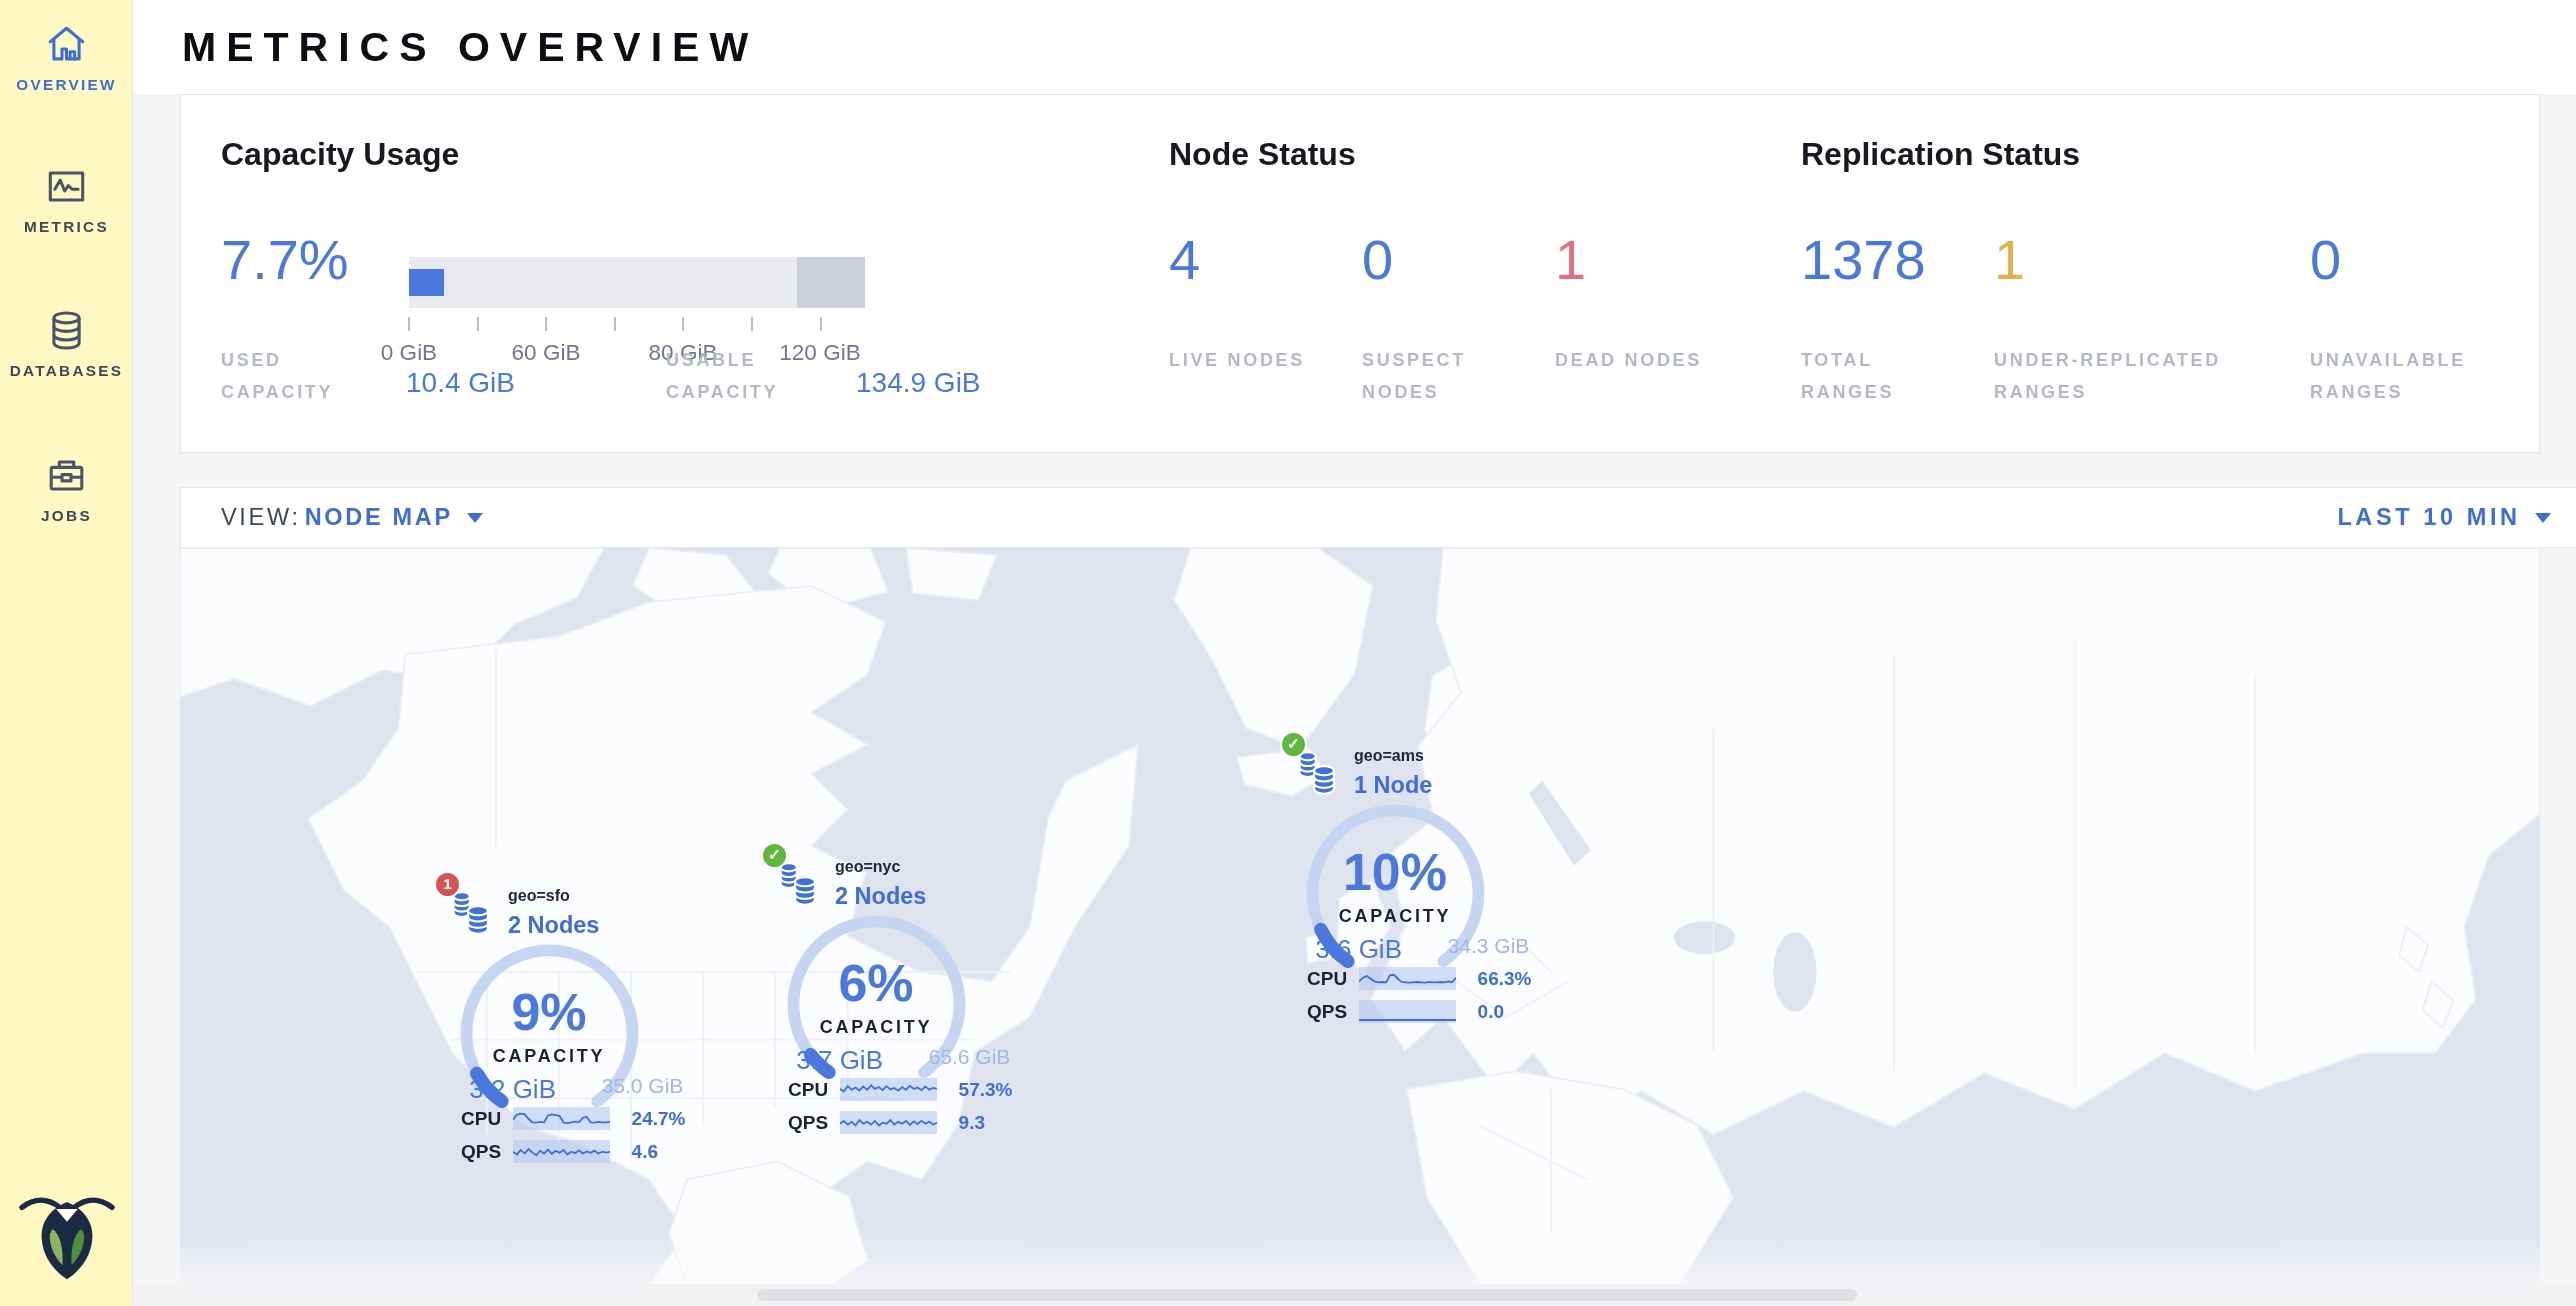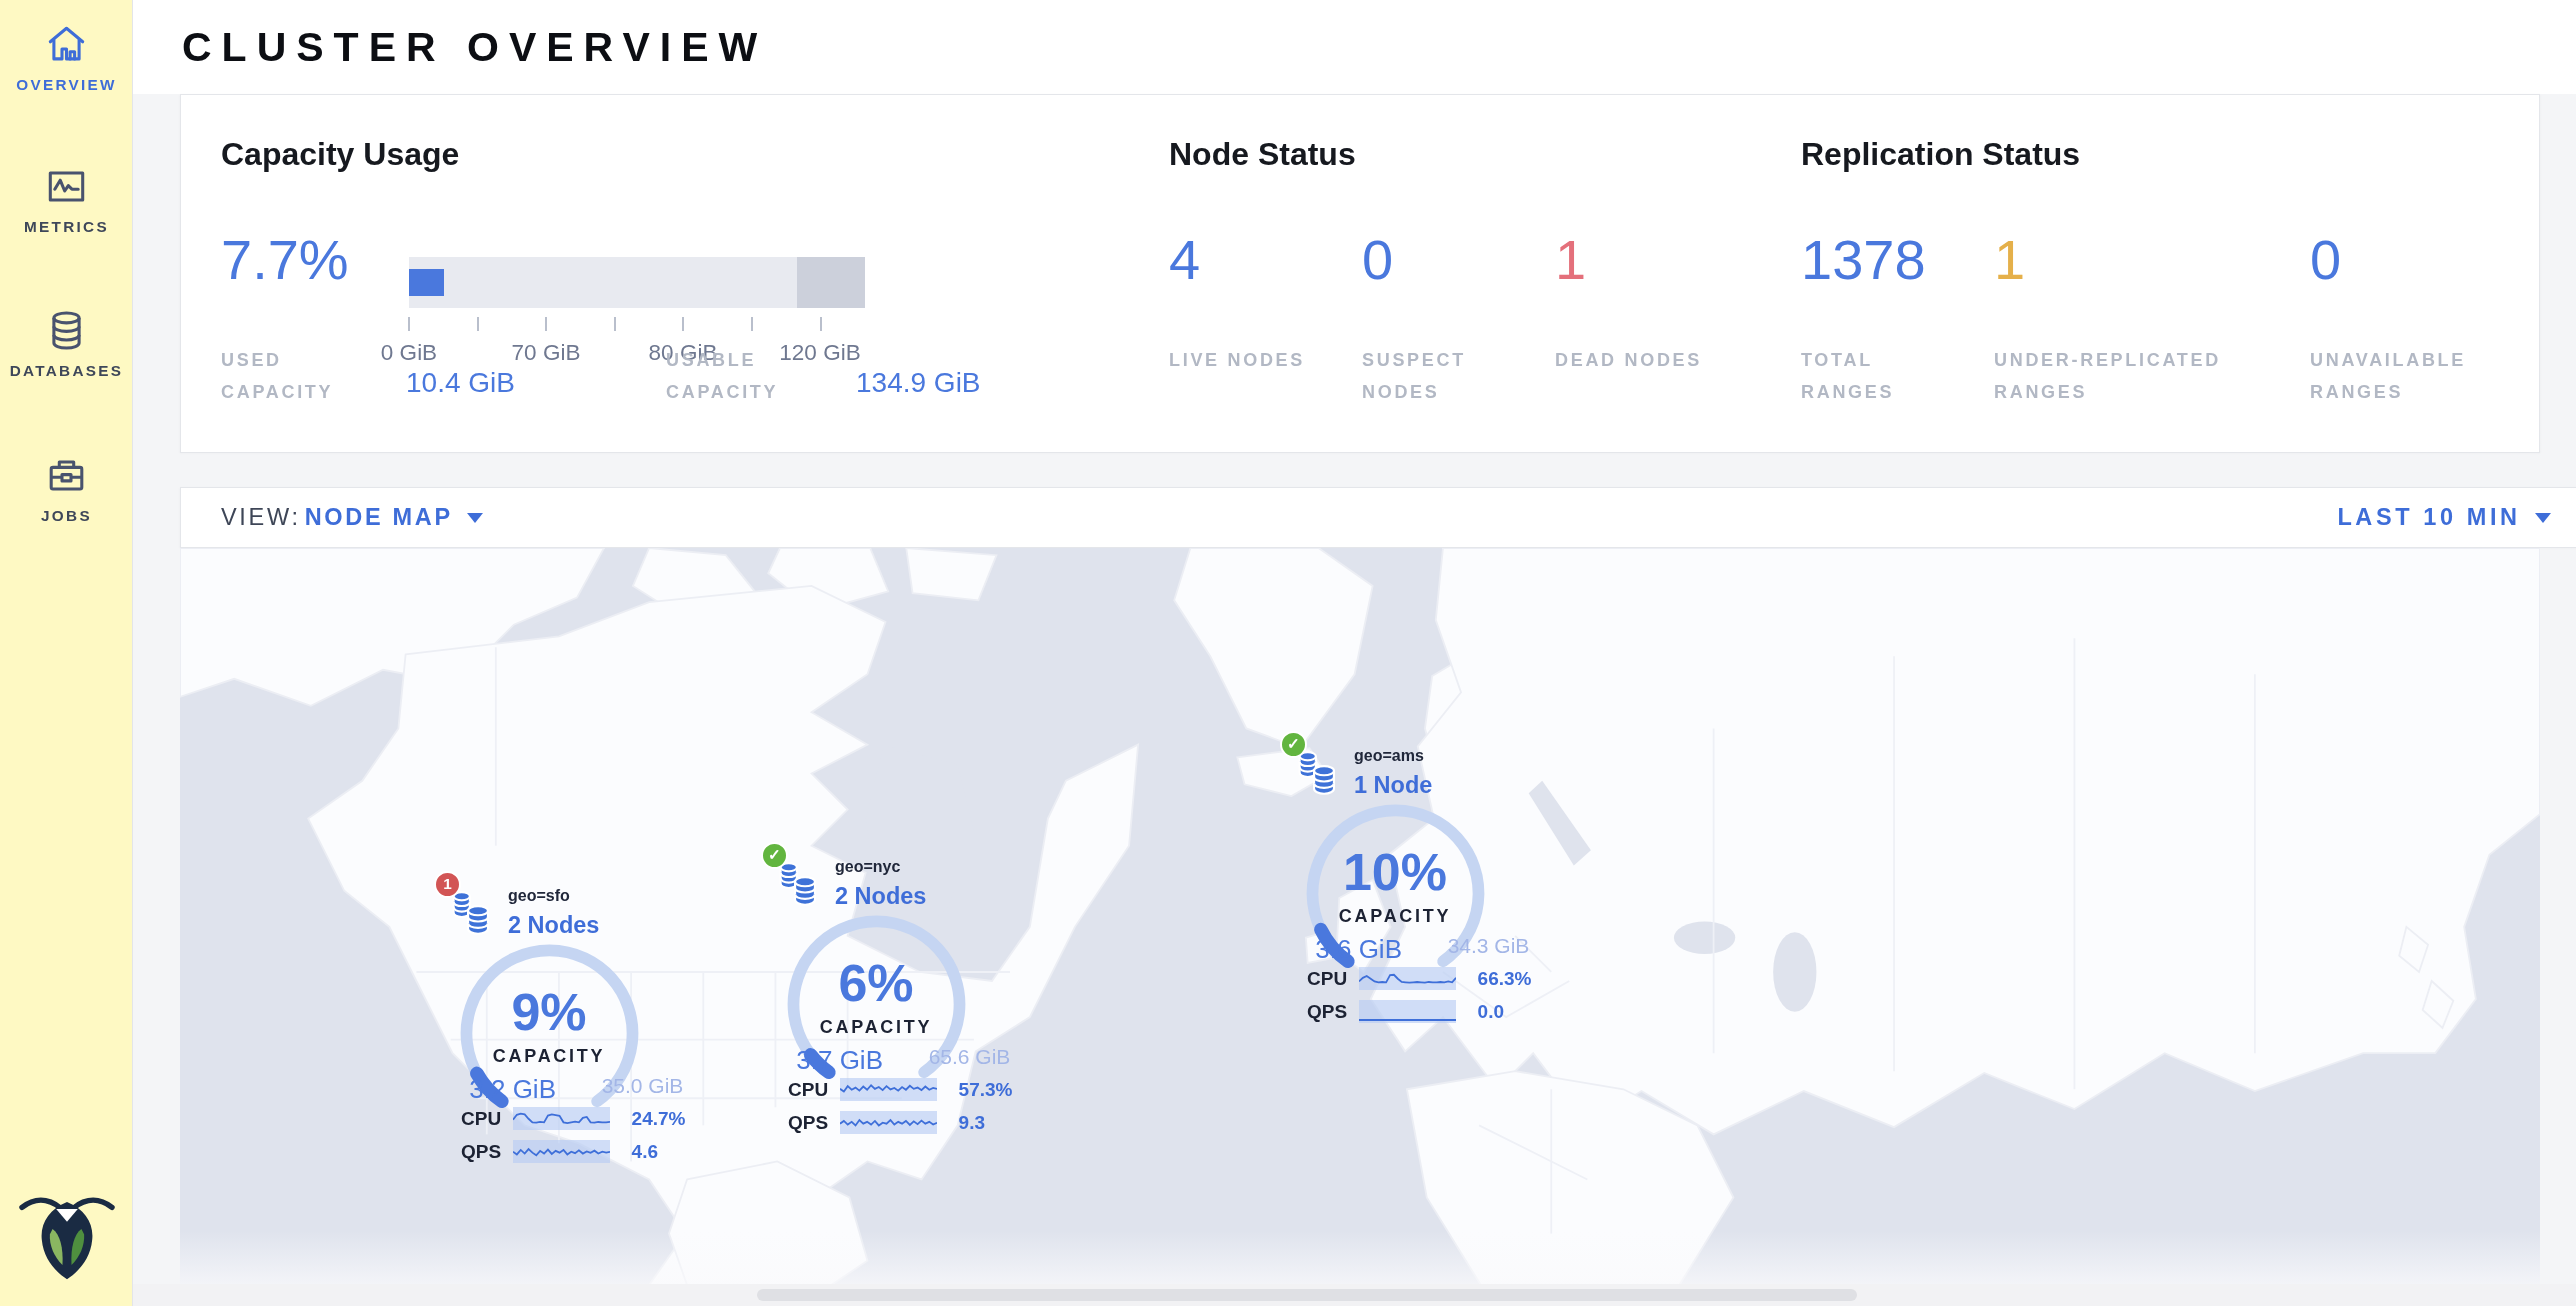--- a/index.html
+++ b/index.html
@@ -119,40 +119,40 @@
     <svg width="108" height="101" viewBox="0 0 120 112">
       <path d="M10 28 C28 14 46 20 58 34 M110 28 C92 14 74 20 62 34" fill="none" stroke="#1a2b43" stroke-width="6" stroke-linecap="round"></path>
       <path d="M60 22 C80 30 90 46 88 64 C86 86 72 100 60 108 C48 100 34 86 32 64 C30 46 40 30 60 22 Z" fill="#1a2b43"></path>
       <path d="M48 30 L60 44 L72 30 Z" fill="#ffffff"></path>
       <path d="M44 52 C52 58 56 72 55 92 C46 84 40 70 41 58 Z" fill="#8ab661"></path>
       <path d="M76 52 C68 58 64 72 65 92 C74 84 80 70 79 58 Z" fill="#4f8f3f"></path>
     </svg>
   </div>
 </nav>
 
-<h1 class="page-title">CLUSTER OVERVIEW</h1>
+<h1 class="page-title">METRICS OVERVIEW</h1>
 
 <section class="panel summary">
 
   <h2 class="sec-header" style="left:40px">Capacity Usage</h2>
   <div class="big-num c-blue" style="left:40px">7.7%</div>
 
   <div class="capbar">
     <div class="reserved" style="width: 15%;"></div>
     <div class="used" style="width: 7.7%;"></div>
   </div>
   <div class="tick" style="left:227px"></div>
   <div class="tick" style="left:296px"></div>
   <div class="tick" style="left:364px"></div>
   <div class="tick" style="left:433px"></div>
   <div class="tick" style="left:501px"></div>
   <div class="tick" style="left:570px"></div>
   <div class="tick" style="left:639px"></div>
   <div class="tick-label" style="left:228px">0 GiB</div>
-  <div class="tick-label" style="left:365px">70 GiB</div>
+  <div class="tick-label" style="left:365px">60 GiB</div>
   <div class="tick-label" style="left:502px">80 GiB</div>
   <div class="tick-label" style="left:639px">120 GiB</div>
 
   <div class="caps-label" style="left:40px;width:153px">USED CAPACITY</div>
   <div class="gib-value" style="left:225px">10.4 GiB</div>
   <div class="caps-label" style="left:485px;width:162px">USABLE CAPACITY</div>
   <div class="gib-value" style="left:675px">134.9 GiB</div>
 
   <h2 class="sec-header" style="left:988px">Node Status</h2>
   <div class="big-num c-blue" style="left:988px">4</div>

